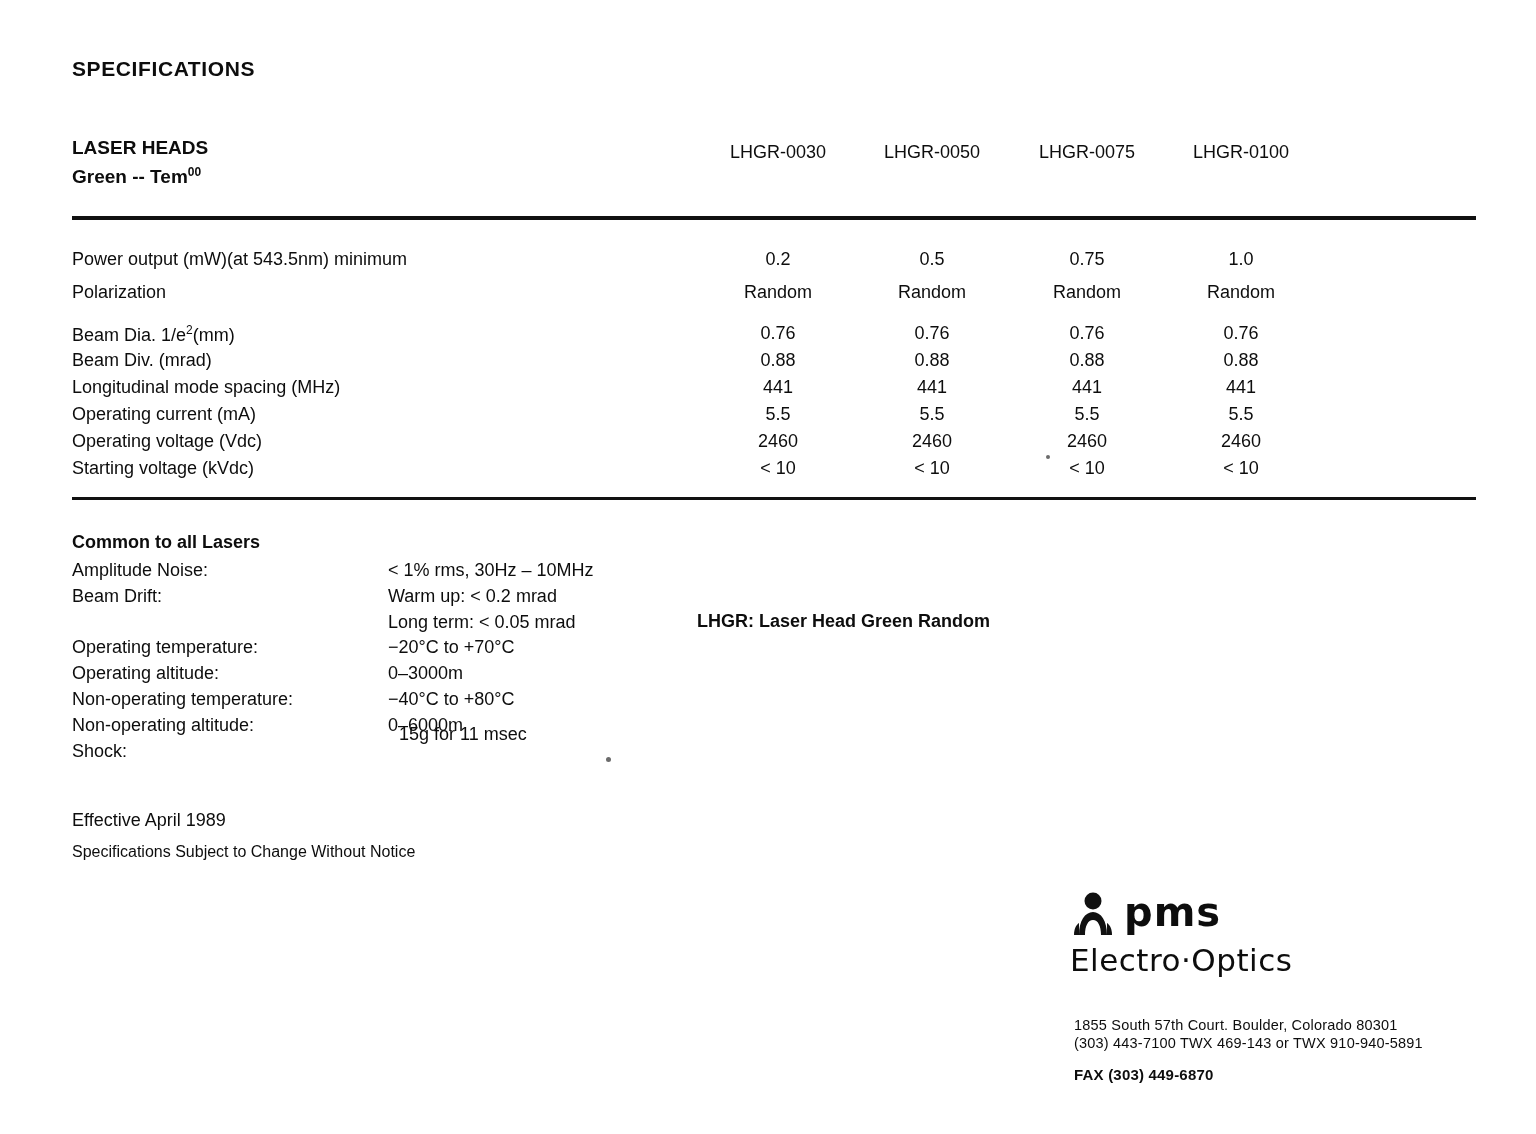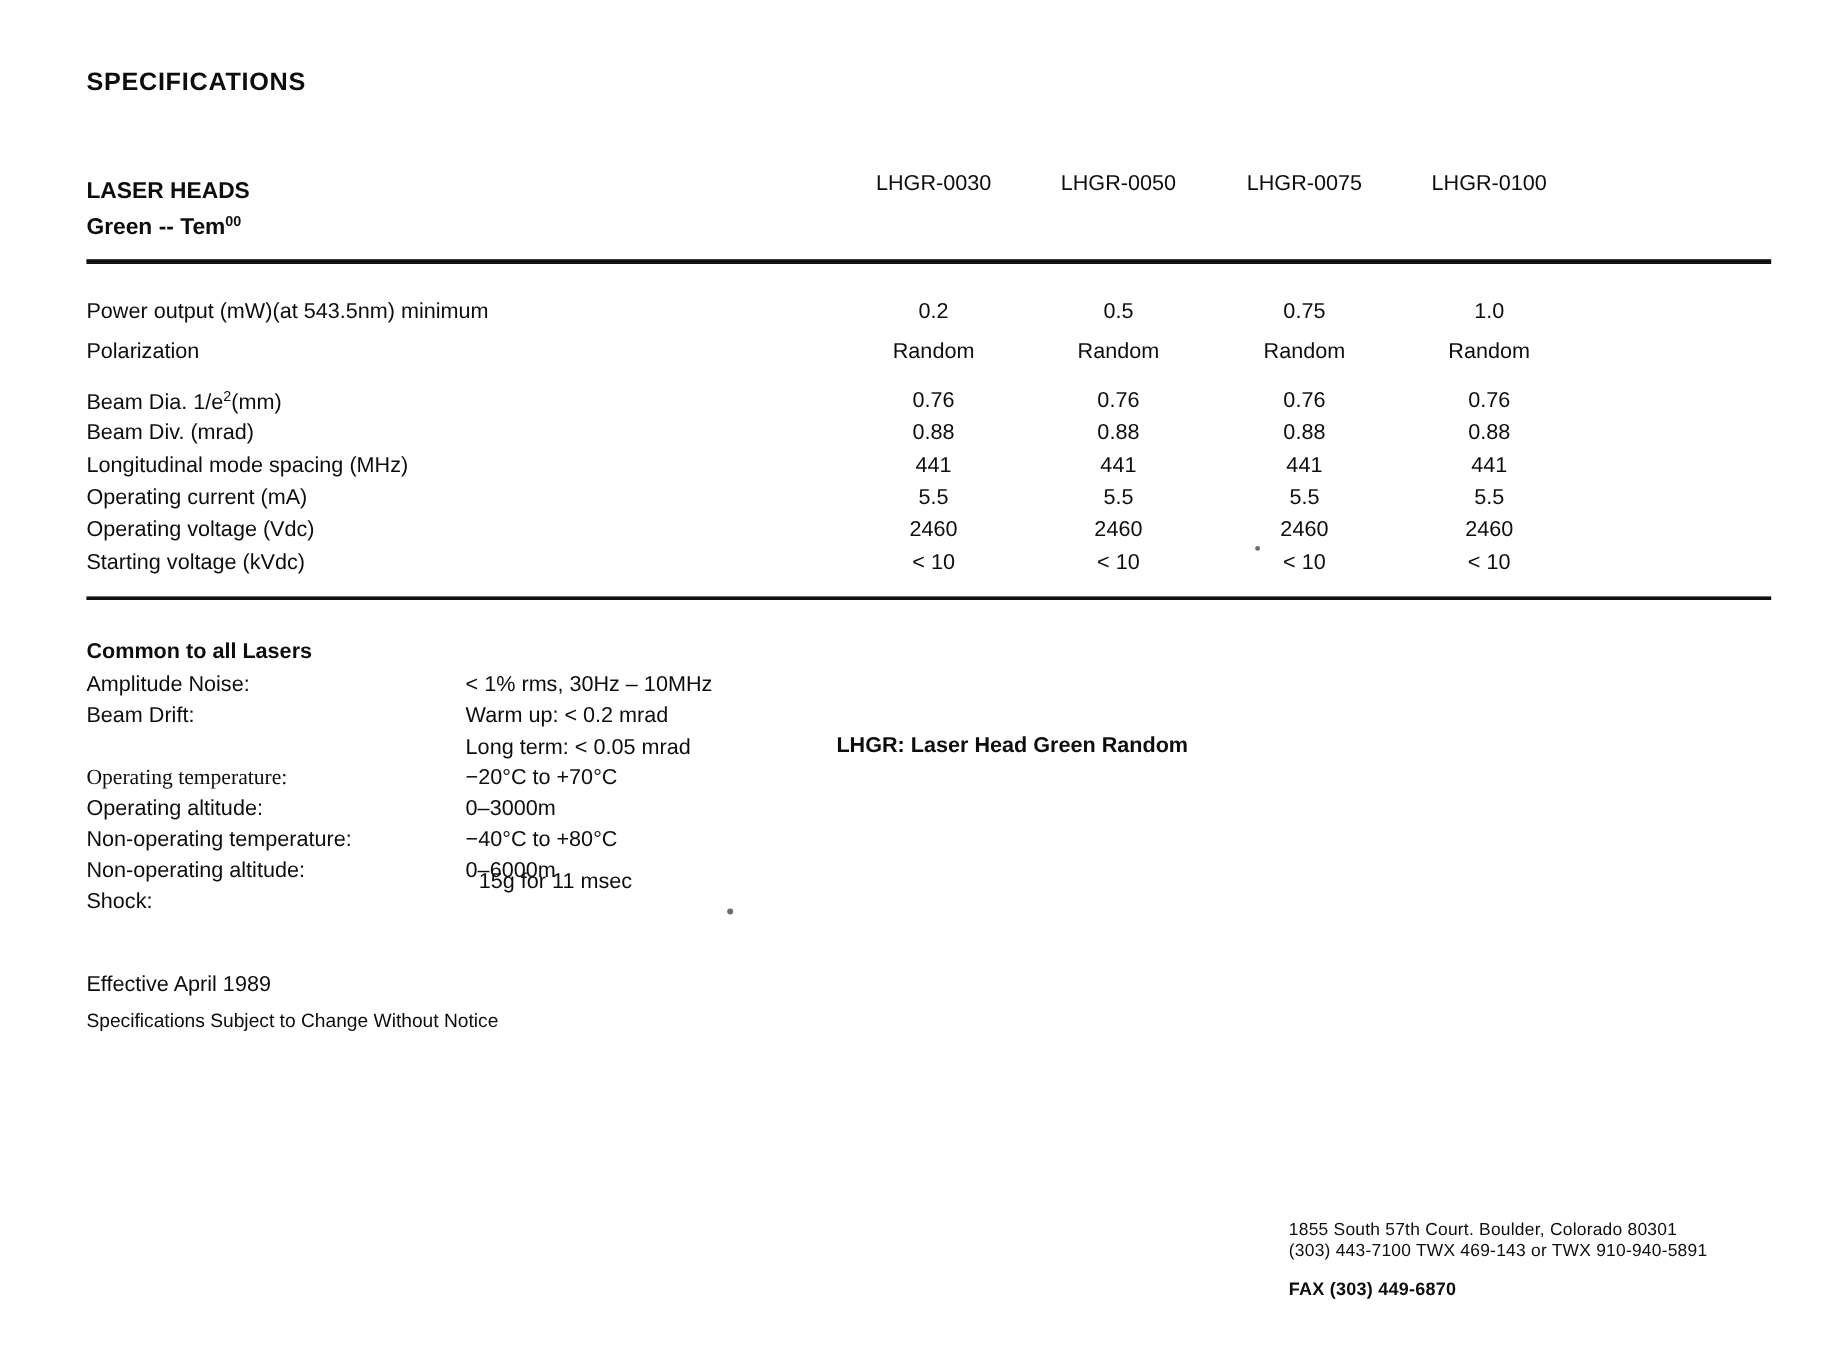--- a/index.html
+++ b/index.html
@@ -29,21 +29,21 @@
     top: 57px;
     font-size: 21px;
     font-weight: bold;
     letter-spacing: 0.6px;
   }
 
   
   .heads-label {
     position: absolute;
     left: 72px;
-    top: 148px;
+    top: 136px;
     font-size: 19px;
     font-weight: bold;
     line-height: 24px;
   }
   .heads-label .sup {
     font-size: 12px;
     vertical-align: super;
     font-weight: bold;
   }
 
@@ -248,40 +248,54 @@
   <div class="common-title">Common to all Lasers</div>
 
   <div class="common-label" style="top:560px;">Amplitude Noise:</div>
   <div class="common-value" style="top:560px;">&lt; 1% rms, 30Hz  –  10MHz</div>
 
   <div class="common-label" style="top:586px;">Beam Drift:</div>
   <div class="common-value" style="top:586px;">Warm up:  &lt; 0.2 mrad</div>
 
   <div class="common-value" style="top:612px;">Long term:  &lt; 0.05 mrad</div>
 
-  <div class="common-label" style="top:637px;font-family:Liberation Serif, serif;">Operating temperature:</div>
+  <div class="common-label" style="top:637px;">Operating temperature:</div>
   <div class="common-value" style="top:637px;">−20°C to  +70°C</div>
 
   <div class="common-label" style="top:663px;">Operating altitude:</div>
   <div class="common-value" style="top:663px;">0–3000m</div>
 
   <div class="common-label" style="top:689px;">Non-operating temperature:</div>
   <div class="common-value" style="top:689px;">−40°C to  +80°C</div>
 
   <div class="common-label" style="top:715px;">Non-operating altitude:</div>
   <div class="common-value" style="top:715px;">0–6000m</div>
 
   <div class="common-label" style="top:741px;">Shock:</div>
   <div class="common-value" style="top:724px;margin-left:11px;">15g for 11 msec</div>
 
   <div class="lhgr-note">LHGR: Laser Head Green Random</div>
 
   <div class="effective">Effective April 1989</div>
   <div class="subject">Specifications Subject to Change Without Notice</div>
 
+  <div class="logo-block">
+    <div class="logo-row">
+      <div class="logo-mark">
+        <svg viewBox="0 0 46 46" width="46" height="46" aria-hidden="true">
+          <circle cx="23" cy="12" r="8.5" fill="#111111"></circle>
+          <path d="M9 46 C9 32, 15 23, 23 23 C31 23, 37 32, 37 46 L31 46 C31 37, 28 31, 23 31 C18 31, 15 37, 15 46 Z" fill="#111111"></path>
+          <path d="M4 46 C4 40, 6 36, 9 34 L9 46 Z" fill="#111111"></path>
+          <path d="M42 46 C42 40, 40 36, 37 34 L37 46 Z" fill="#111111"></path>
+        </svg>
+      </div>
+      <div class="logo-word">pms</div>
+    </div>
+    <div class="logo-sub">Electro·Optics</div>
+  </div>
 
   <div class="addr" style="top:1017px;">1855 South 57th Court. Boulder, Colorado 80301</div>
   <div class="addr" style="top:1035px;">(303) 443-7100 TWX 469-143 or TWX 910-940-5891</div>
   <div class="addr fax" style="top:1066px;">FAX  (303)  449-6870</div>
 
   <div class="speck" style="left:1046px; top:455px; width:4px; height:4px;"></div>
   <div class="speck" style="left:606px; top:757px; width:5px; height:5px;"></div>
 
 </div>
 

